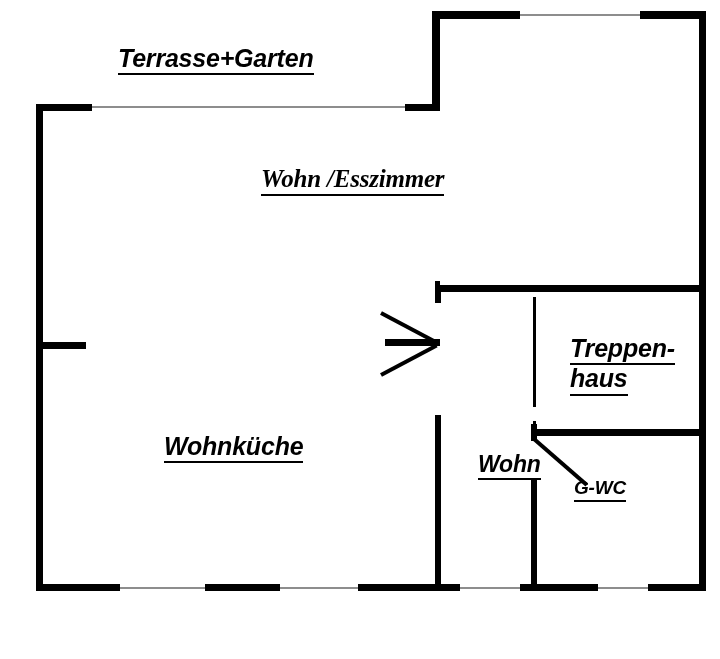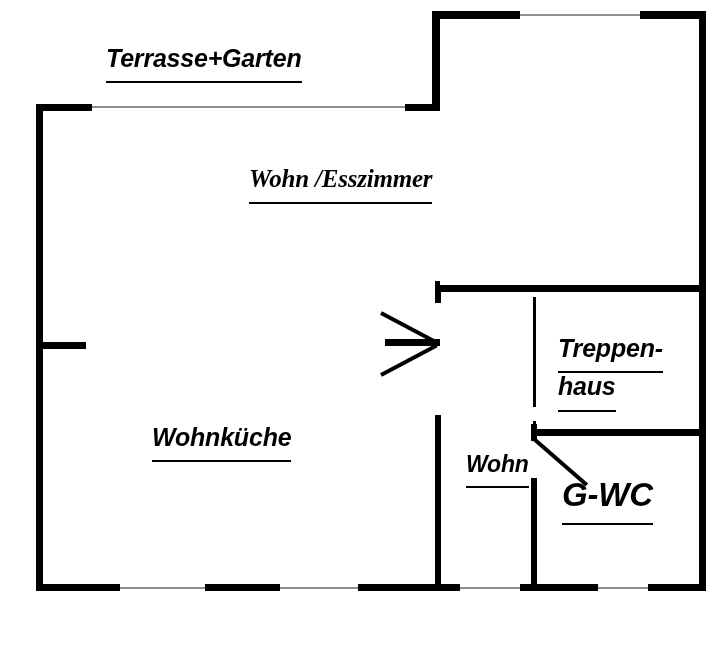--- a/index.html
+++ b/index.html
@@ -39,29 +39,30 @@
     font-weight: bold;
     font-style: italic;
     color: #000000;
     white-space: nowrap;
     line-height: 1.05;
     letter-spacing: -0.2px;
   }
   .room-label .ul {
     display: inline-block;
     border-bottom: 2px solid #000000;
-    padding-bottom: 10px;
+    padding-bottom: 2px;
+    margin-left: 12px;
   }
   .lbl-terrasse   { left: 106px; top: 45px;  font-size: 25px; }
   .lbl-wohness    { left: 249px; top: 166px; font-size: 25px; font-family: Liberation Serif, serif; }
-  .lbl-wohnkueche { left: 152px; top: 424px; font-size: 25px; }
+  .lbl-wohnkueche { left: 152px; top: 433px; font-size: 25px; }
   .lbl-treppen    { left: 558px; top: 335px; font-size: 25px; text-align: center; }
   .lbl-treppen .ul { display: block; width: fit-content; }
   .lbl-diele      { left: 466px; top: 452px; font-size: 23px; }
-  .lbl-gwc        { left: 562px; top: 478px; font-size: 33px; }
+  .lbl-gwc        { left: 562px; top: 478px; font-size: 19px; }
 </style>
 </head>
 <body>
 
 <div id="plan">
 
   <div class="wall" style="left:432px; top:11px; width:88px; height:8px;"></div>
 
   <div class="window" style="left:520px; top:14px; width:120px; height:2px;"></div>
 

